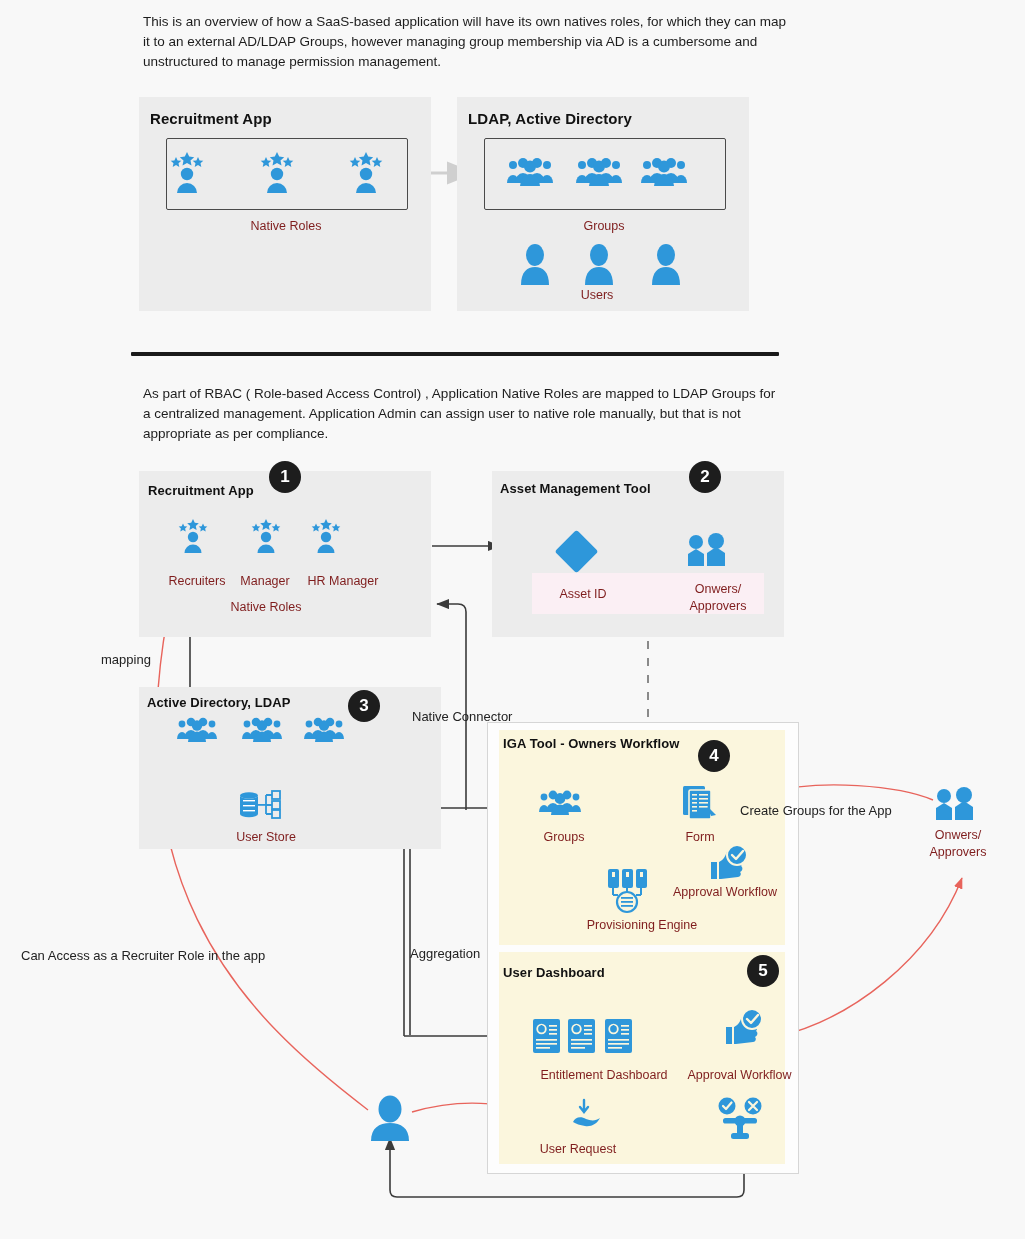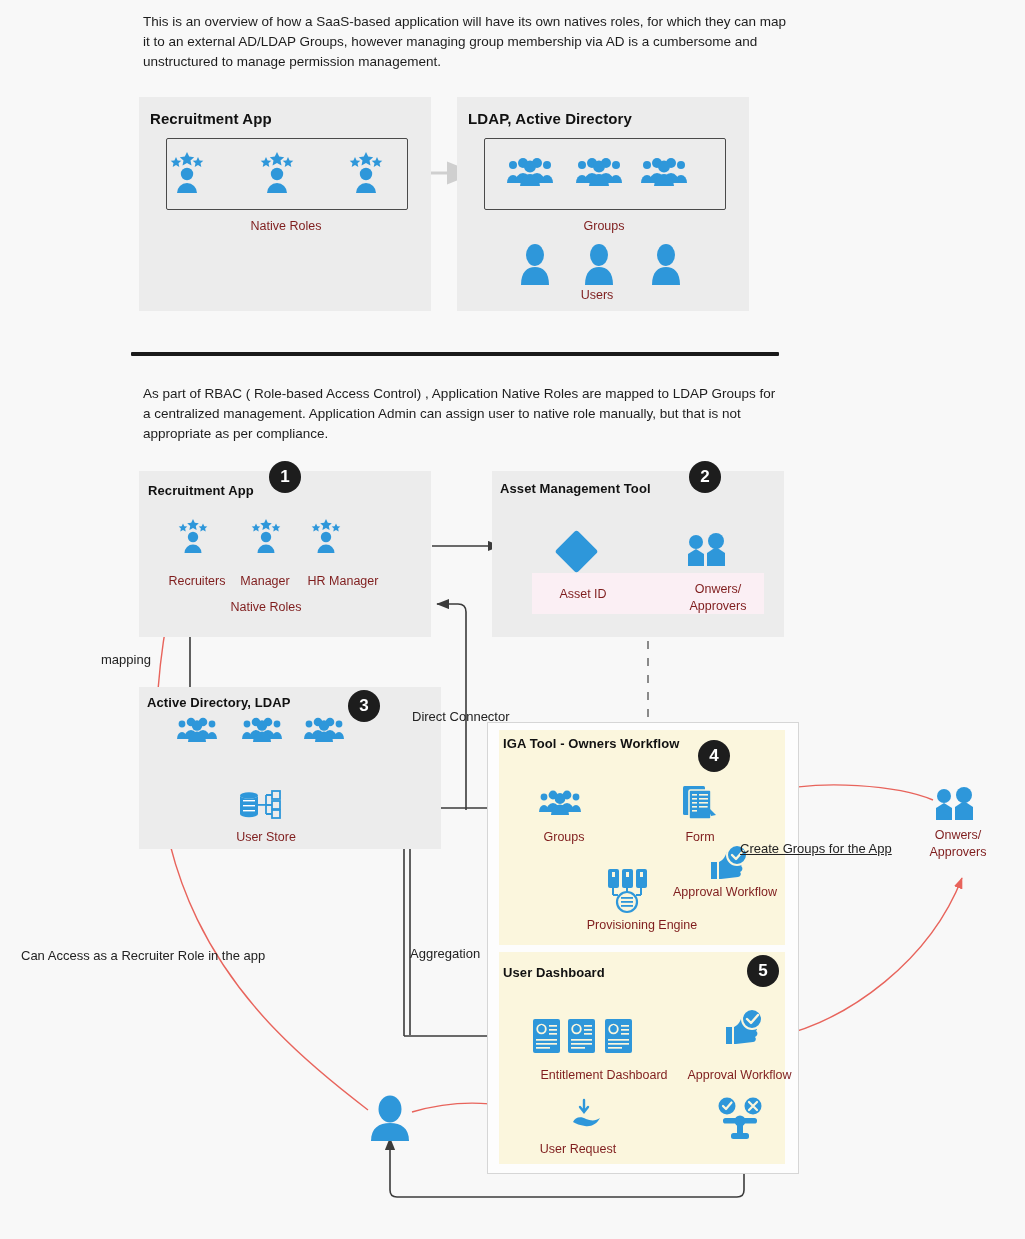--- a/index.html
+++ b/index.html
@@ -487,16 +487,16 @@
     <circle cx="28" cy="6" r="8"></circle>
     <path d="M19,31 L19,18 L28,12 L37,18 L37,31 z"></path>
   </g>
 </svg>
 <div class="cap" style="left:912px;top:827px;width:92px;line-height:17px;">
   <span>Onwers/</span><br>
   <span>Approvers</span>
 </div>
 
 <div class="ann" style="left:101px;top:652px;">mapping</div>
-<div class="ann" style="left:412px;top:709px;">Direct Connector</div>
+<div class="ann" style="left:412px;top:709px;">Native Connector</div>
 <div class="ann" style="left:366px;top:946px;margin-left:44px;">Aggregation</div>
-<div class="ann" style="left:740px;top:841px;text-decoration:underline;">Create Groups for the App</div>
+<div class="ann" style="left:740px;top:803px;">Create Groups for the App</div>
 <div class="ann" style="left:21px;top:948px;">Can Access as a Recruiter Role in the app</div>
 
 </body></html>

